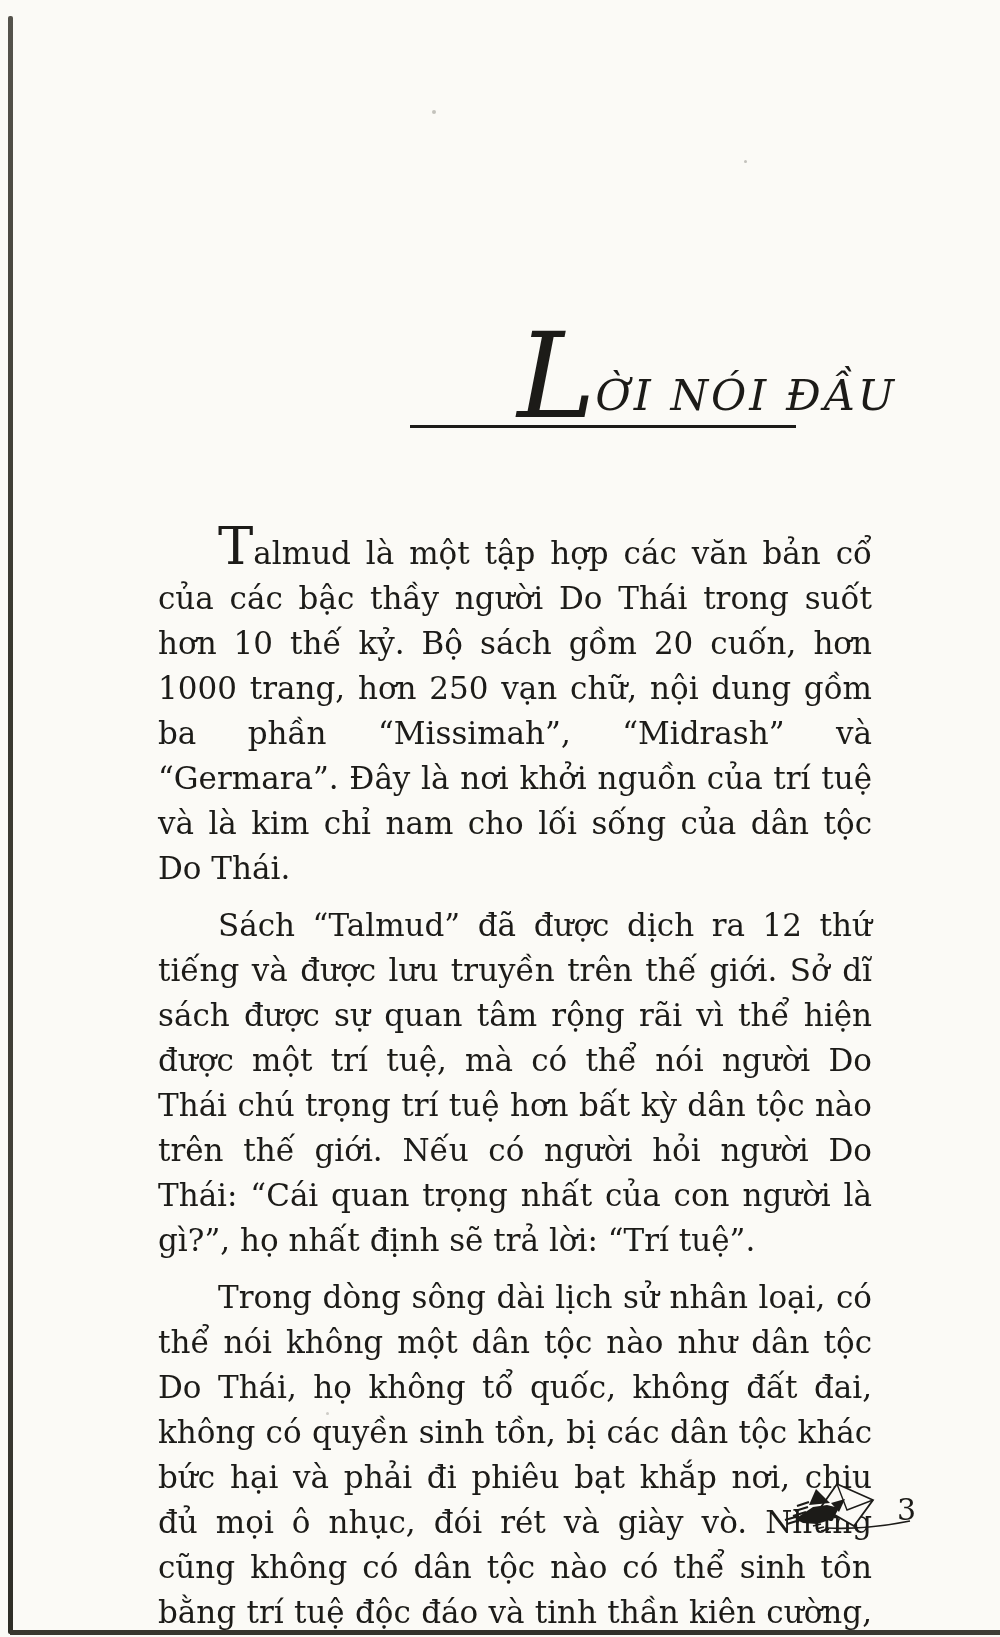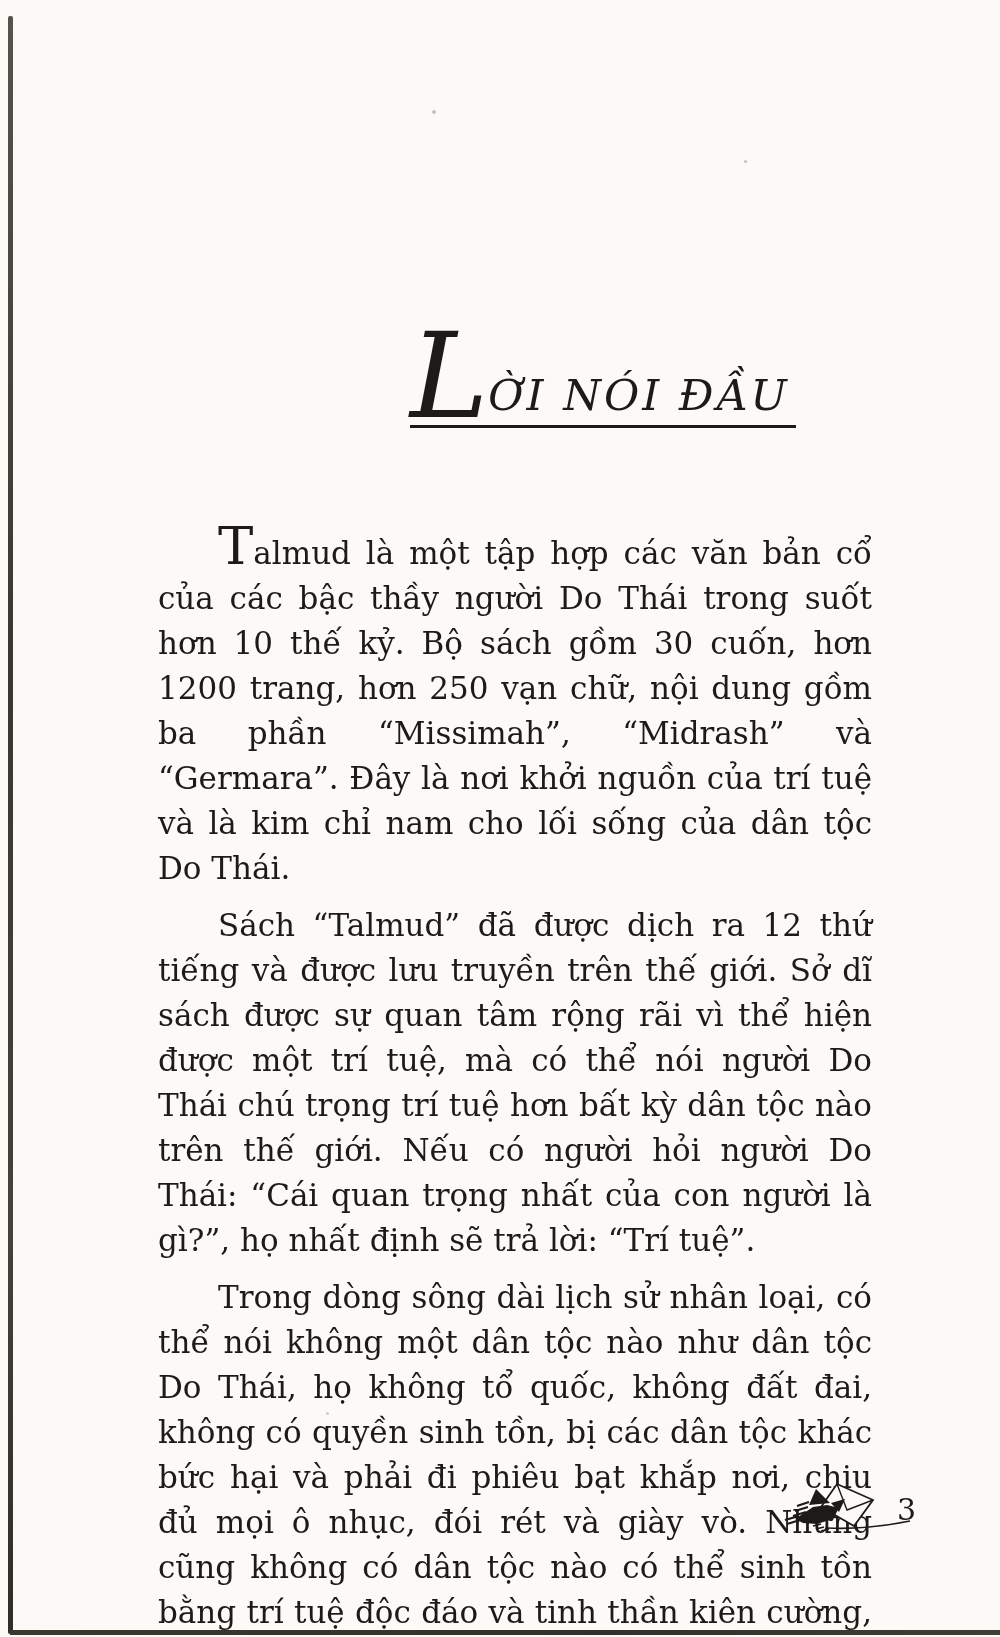--- a/index.html
+++ b/index.html
@@ -44,21 +44,21 @@
 
   
   .heading {
     position: absolute;
     left: 410px;
     top: 326px;
     width: 487px;
   }
   .heading-text {
     white-space: nowrap;
-    text-align: left;
+    text-align: right;
     font-style: italic;
     line-height: 86px;
     height: 92px;
   }
   .heading-initial {
     font-size: 118px;
     letter-spacing: 0;
     display: inline-block;
     transform: translateY(7px);
   }
@@ -120,21 +120,21 @@
   <div class="speck s1"></div>
   <div class="speck s2"></div>
   <div class="speck s3"></div>
 
   <div class="heading">
     <div class="heading-text"><span class="heading-initial">L</span><span class="heading-rest">ỜI NÓI ĐẦU</span></div>
     <div class="heading-underline"></div>
   </div>
 
   <div class="body-text">
-    <p><span class="raised-cap">T</span><span>almud là một tập hợp các văn bản cổ của các bậc thầy người Do Thái trong suốt hơn 10 thế kỷ. Bộ sách gồm 30 cuốn, hơn 1200 trang, hơn 250 vạn chữ, nội dung gồm ba phần “Missimah”, “Midrash” và “Germara”. Đây là nơi khởi nguồn của trí tuệ và là kim chỉ nam cho lối sống của dân tộc Do Thái.</span></p>
+    <p><span class="raised-cap">T</span><span>almud là một tập hợp các văn bản cổ của các bậc thầy người Do Thái trong suốt hơn 10 thế kỷ. Bộ sách gồm 20 cuốn, hơn 1000 trang, hơn 250 vạn chữ, nội dung gồm ba phần “Missimah”, “Midrash” và “Germara”. Đây là nơi khởi nguồn của trí tuệ và là kim chỉ nam cho lối sống của dân tộc Do Thái.</span></p>
     <p>Sách “Talmud” đã được dịch ra 12 thứ tiếng và được lưu truyền trên thế giới. Sở dĩ sách được sự quan tâm rộng rãi vì thể hiện được một trí tuệ, mà có thể nói người Do Thái chú trọng trí tuệ hơn bất kỳ dân tộc nào trên thế giới. Nếu có người hỏi người Do Thái: “Cái quan trọng nhất của con người là gì?”, họ nhất định sẽ trả lời: “Trí tuệ”.</p>
     <p>Trong dòng sông dài lịch sử nhân loại, có thể nói không một dân tộc nào như dân tộc Do Thái, họ không tổ quốc, không đất đai, không có quyền sinh tồn, bị các dân tộc khác bức hại và phải đi phiêu bạt khắp nơi, chịu đủ mọi ô nhục, đói rét và giày vò. Nhưng cũng không có dân tộc nào có thể sinh tồn bằng trí tuệ độc đáo và tinh thần kiên cường, trong</p>
   </div>
 
   <svg class="ornament" viewBox="0 0 132 54" xmlns="http://www.w3.org/2000/svg">
 
     <path d="M44 49 Q 82 51 127 42" fill="none" stroke="#1c1b18" stroke-width="1.6"></path>
 
     <polygon points="54,5 90,21 71,47 38,28" fill="#fbfaf6" stroke="#1c1b18" stroke-width="1.8"></polygon>
     <path d="M54 5 L64 31 L90 21" fill="none" stroke="#1c1b18" stroke-width="1.4"></path>

